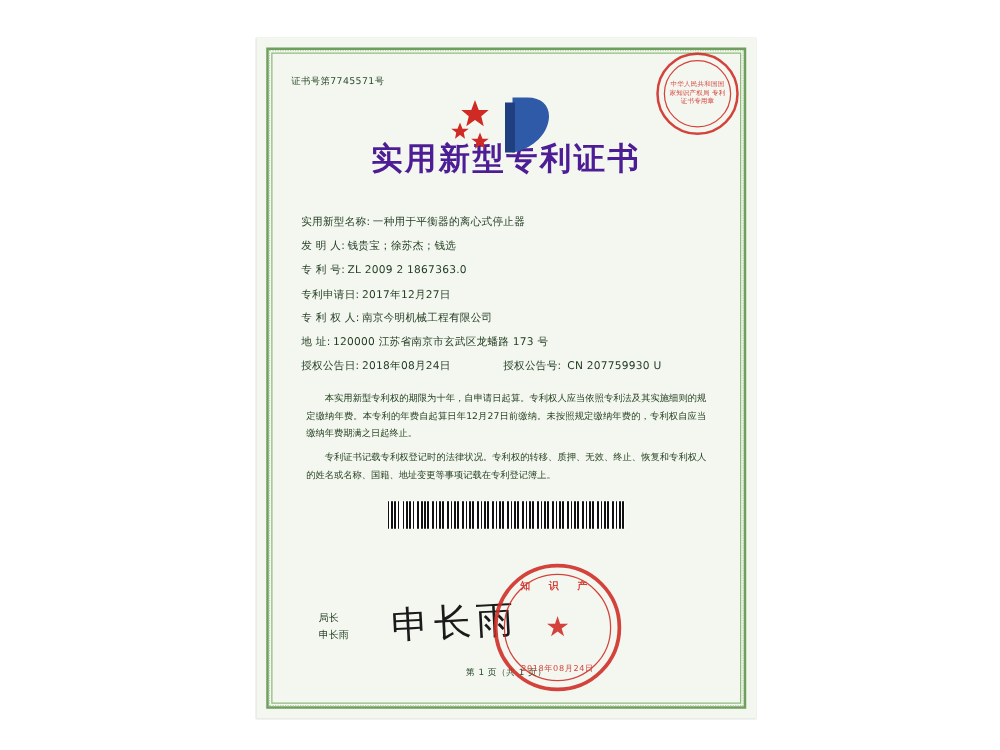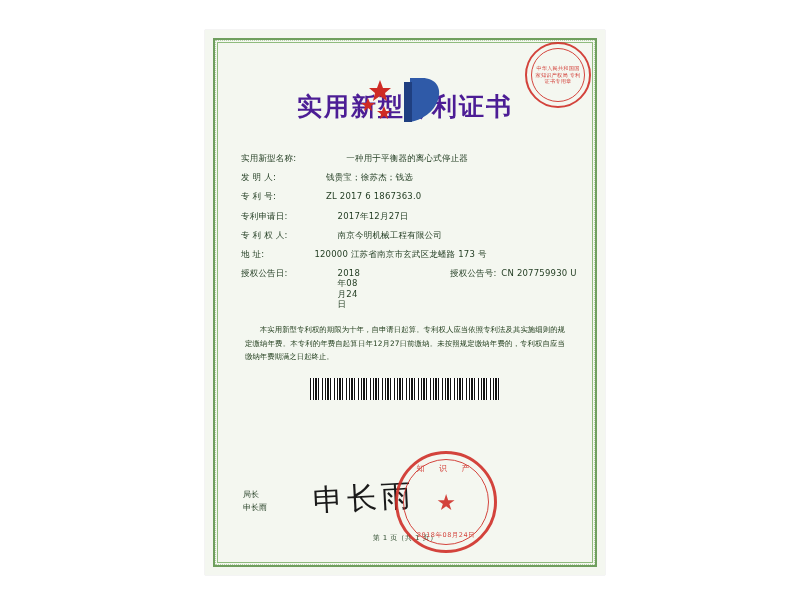--- a/index.html
+++ b/index.html
@@ -105,21 +105,20 @@
     margin-left: 14px;
     margin-right: 10px;
   }
   .field-row {
     display: flex;
     align-items: baseline;
     font-size: 8.5px;
     color: #1f3a1f;
     margin-bottom: 9px;
     line-height: 1.2;
-    gap: 48px;
   }
   .field-label {
     white-space: nowrap;
     letter-spacing: 0.2px;
   }
   .field-value {
     margin-left: 2px;
     letter-spacing: 0.2px;
   }
   .field-row.split {
@@ -152,21 +151,21 @@
       repeating-linear-gradient(90deg,
         #111 0px, #111 1px, #fff 1px, #fff 3px,
         #111 3px, #111 4px, #fff 4px, #fff 5px,
         #111 5px, #111 7px, #fff 7px, #fff 8px,
         #111 8px, #111 9px, #fff 9px, #fff 12px);
   }
 
   
   .sig-block {
     position: absolute;
-    left: 16px;
+    left: 28px;
     bottom: 42px;
     font-size: 8px;
     color: #1f3a1f;
     line-height: 1.6;
     font-family: Liberation Serif, serif;
   }
   .sig-handwriting {
     position: absolute;
     left: 86px;
     bottom: 38px;
@@ -228,21 +227,21 @@
     font-size: 22px;
     color: #cf2b24;
   }
   .seal-arc-top {
     position: absolute;
     left: 0;
     right: 0;
     top: 9px;
     text-align: center;
     font-size: 8px;
-    font-weight: normal;
+    font-weight: bold;
     letter-spacing: 6px;
   }
   .seal-arc-bottom {
     position: absolute;
     left: 0;
     right: 0;
     bottom: 10px;
     text-align: center;
     font-size: 6.5px;
     letter-spacing: 0.5px;
@@ -266,20 +265,21 @@
 <div class="page">
 
   <div class="sheet">
 
     <div class="border-outer"></div>
     <div class="guilloche"></div>
     <div class="border-inner"></div>
 
     <div class="content">
 
+      <div class="cert-no">证书号第7745571号</div>
 
       <div class="emblem">
         <svg viewBox="0 0 90 52" width="90" height="52" aria-hidden="true">
           <path d="M40 4 L62 4 C76 4 82 14 78 26 C74 38 62 46 50 48 L50 4 Z" fill="#2f5aa8"></path>
           <path d="M44 8 L44 48 L52 48 L52 8 Z" fill="#1f3f80"></path>
           <polygon points="20,6 23,14 31,14 25,19 27,27 20,22 13,27 15,19 9,14 17,14" fill="#cf2b24"></polygon>
           <polygon points="8,24 10,29 15,29 11,32 12,37 8,34 4,37 5,32 1,29 6,29" fill="#cf2b24"></polygon>
           <polygon points="24,32 26,37 31,37 27,40 28,45 24,42 20,45 21,40 17,37 22,37" fill="#cf2b24"></polygon>
         </svg>
       </div>
@@ -293,21 +293,21 @@
           <span class="field-value">一种用于平衡器的离心式停止器</span>
         </div>
 
         <div class="field-row">
           <span class="field-label">发 明 人:</span>
           <span class="field-value">钱贵宝；徐苏杰；钱选</span>
         </div>
 
         <div class="field-row">
           <span class="field-label">专 利 号:</span>
-          <span class="field-value">ZL 2017 6 1867363.0</span>
+          <span class="field-value">ZL 2009 2 1867363.0</span>
         </div>
 
         <div class="field-row">
           <span class="field-label">专利申请日:</span>
           <span class="field-value">2017年12月27日</span>
         </div>
 
         <div class="field-row">
           <span class="field-label">专 利 权 人:</span>
           <span class="field-value">南京今明机械工程有限公司</span>
@@ -324,20 +324,21 @@
           <span class="right-group">
             <span class="field-label">授权公告号:</span>
             <span class="field-value">CN 207759930 U</span>
           </span>
         </div>
 
       </div>
 
       <div class="body-text">
         <p>本实用新型专利权的期限为十年，自申请日起算。专利权人应当依照专利法及其实施细则的规定缴纳年费。本专利的年费自起算日年12月27日前缴纳。未按照规定缴纳年费的，专利权自应当缴纳年费期满之日起终止。</p>
+        <p>专利证书记载专利权登记时的法律状况。专利权的转移、质押、无效、终止、恢复和专利权人的姓名或名称、国籍、地址变更等事项记载在专利登记簿上。</p>
       </div>
 
       <div class="barcode"></div>
 
       <div class="sig-block">
         <div>局长</div>
         <div>申长雨</div>
       </div>
 
       <div class="sig-handwriting">申长雨</div>

